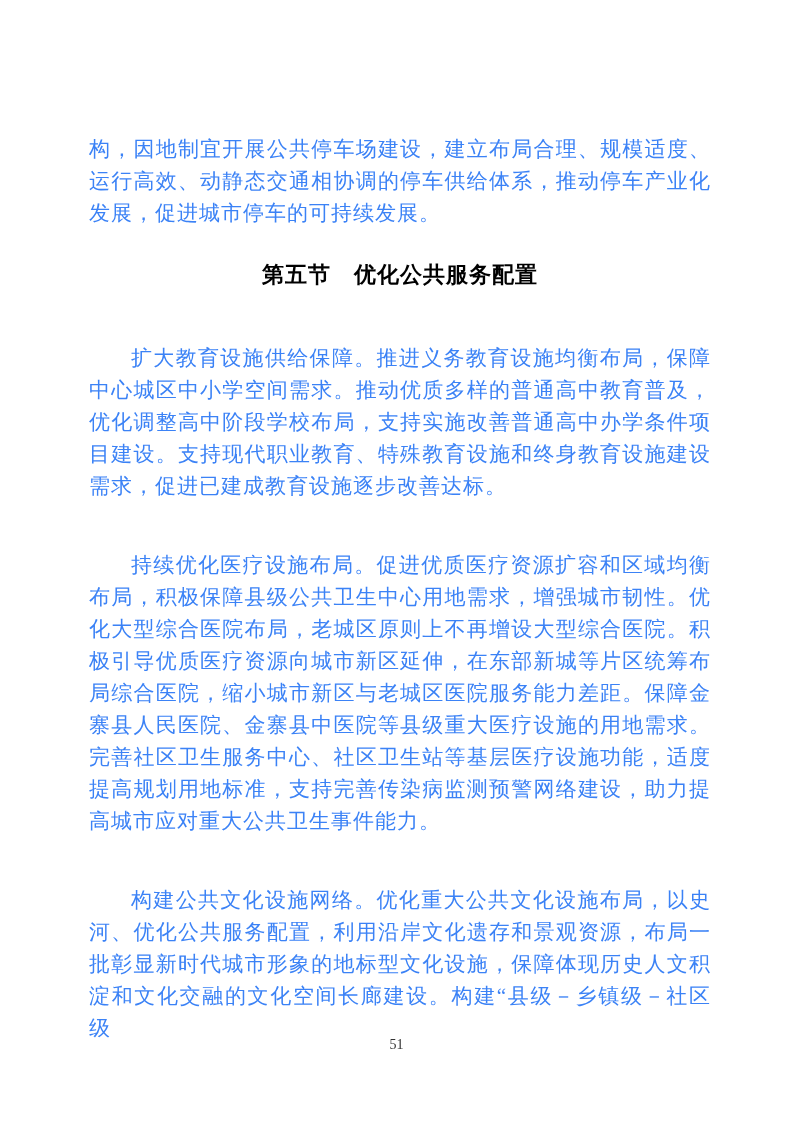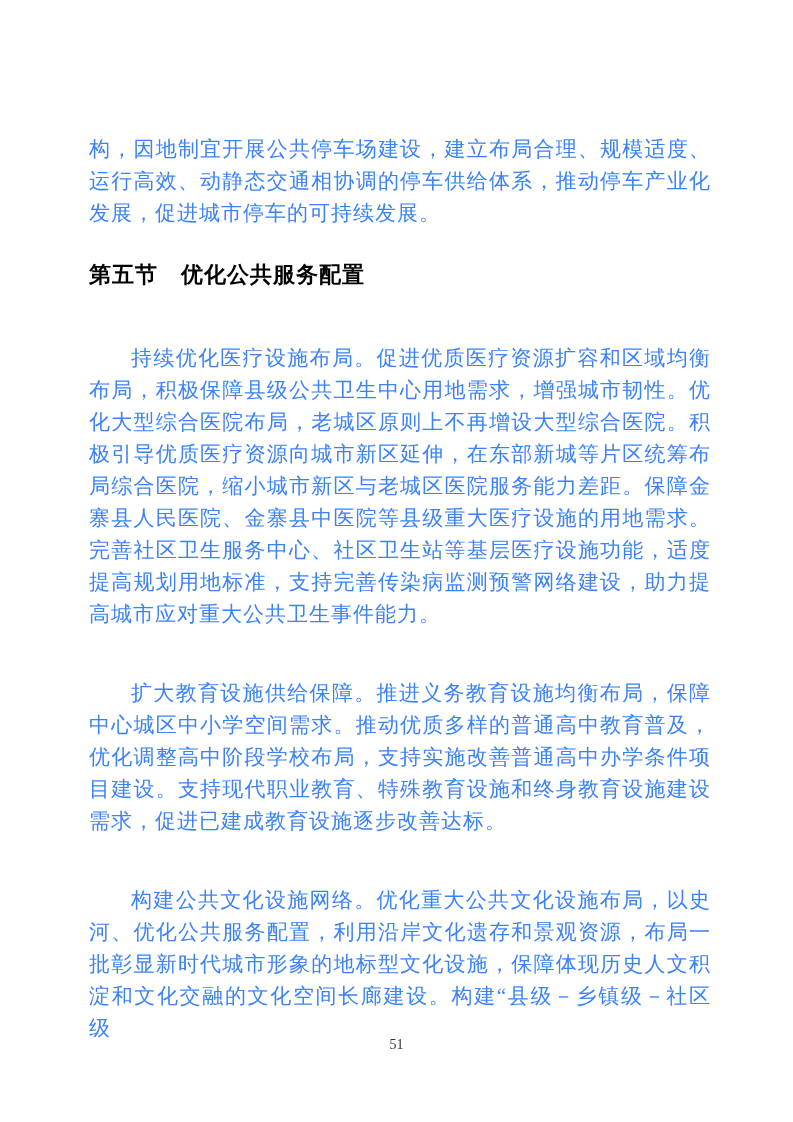--- a/index.html
+++ b/index.html
@@ -34,20 +34,21 @@
   }
 
   .para.indent { text-indent: 2em; }
 
   .heading {
     font-family: "Liberation Sans", "DejaVu Sans", sans-serif;
     font-weight: 700;
     font-size: 22px;
     line-height: 40px;
     letter-spacing: 1px;
+    text-align: center;
     color: #000000;
     margin: 26px 0 40px 0;
   }
 
   .page-number {
     position: absolute;
     left: 0;
     top: 1036px;
     width: 100%;
     text-align: center;
@@ -60,22 +61,22 @@
 </head>
 <body>
 
 <div class="page">
   <div class="content">
 
     <p class="para">构，因地制宜开展公共停车场建设，建立布局合理、规模适度、运行高效、动静态交通相协调的停车供给体系，推动停车产业化发展，促进城市停车的可持续发展。</p>
 
     <h2 class="heading">第五节　优化公共服务配置</h2>
 
+    <p class="para indent">扩大教育设施供给保障。推进义务教育设施均衡布局，保障中心城区中小学空间需求。推动优质多样的普通高中教育普及，优化调整高中阶段学校布局，支持实施改善普通高中办学条件项目建设。支持现代职业教育、特殊教育设施和终身教育设施建设需求，促进已建成教育设施逐步改善达标。</p>
+
     <p class="para indent">持续优化医疗设施布局。促进优质医疗资源扩容和区域均衡布局，积极保障县级公共卫生中心用地需求，增强城市韧性。优化大型综合医院布局，老城区原则上不再增设大型综合医院。积极引导优质医疗资源向城市新区延伸，在东部新城等片区统筹布局综合医院，缩小城市新区与老城区医院服务能力差距。保障金寨县人民医院、金寨县中医院等县级重大医疗设施的用地需求。完善社区卫生服务中心、社区卫生站等基层医疗设施功能，适度提高规划用地标准，支持完善传染病监测预警网络建设，助力提高城市应对重大公共卫生事件能力。</p>
-
-    <p class="para indent">扩大教育设施供给保障。推进义务教育设施均衡布局，保障中心城区中小学空间需求。推动优质多样的普通高中教育普及，优化调整高中阶段学校布局，支持实施改善普通高中办学条件项目建设。支持现代职业教育、特殊教育设施和终身教育设施建设需求，促进已建成教育设施逐步改善达标。</p>
 
     <p class="para indent">构建公共文化设施网络。优化重大公共文化设施布局，以史河、优化公共服务配置，利用沿岸文化遗存和景观资源，布局一批彰显新时代城市形象的地标型文化设施，保障体现历史人文积淀和文化交融的文化空间长廊建设。构建“县级－乡镇级－社区级</p>
 
   </div>
 
   <div class="page-number">51</div>
 </div>
 
 </body></html>

